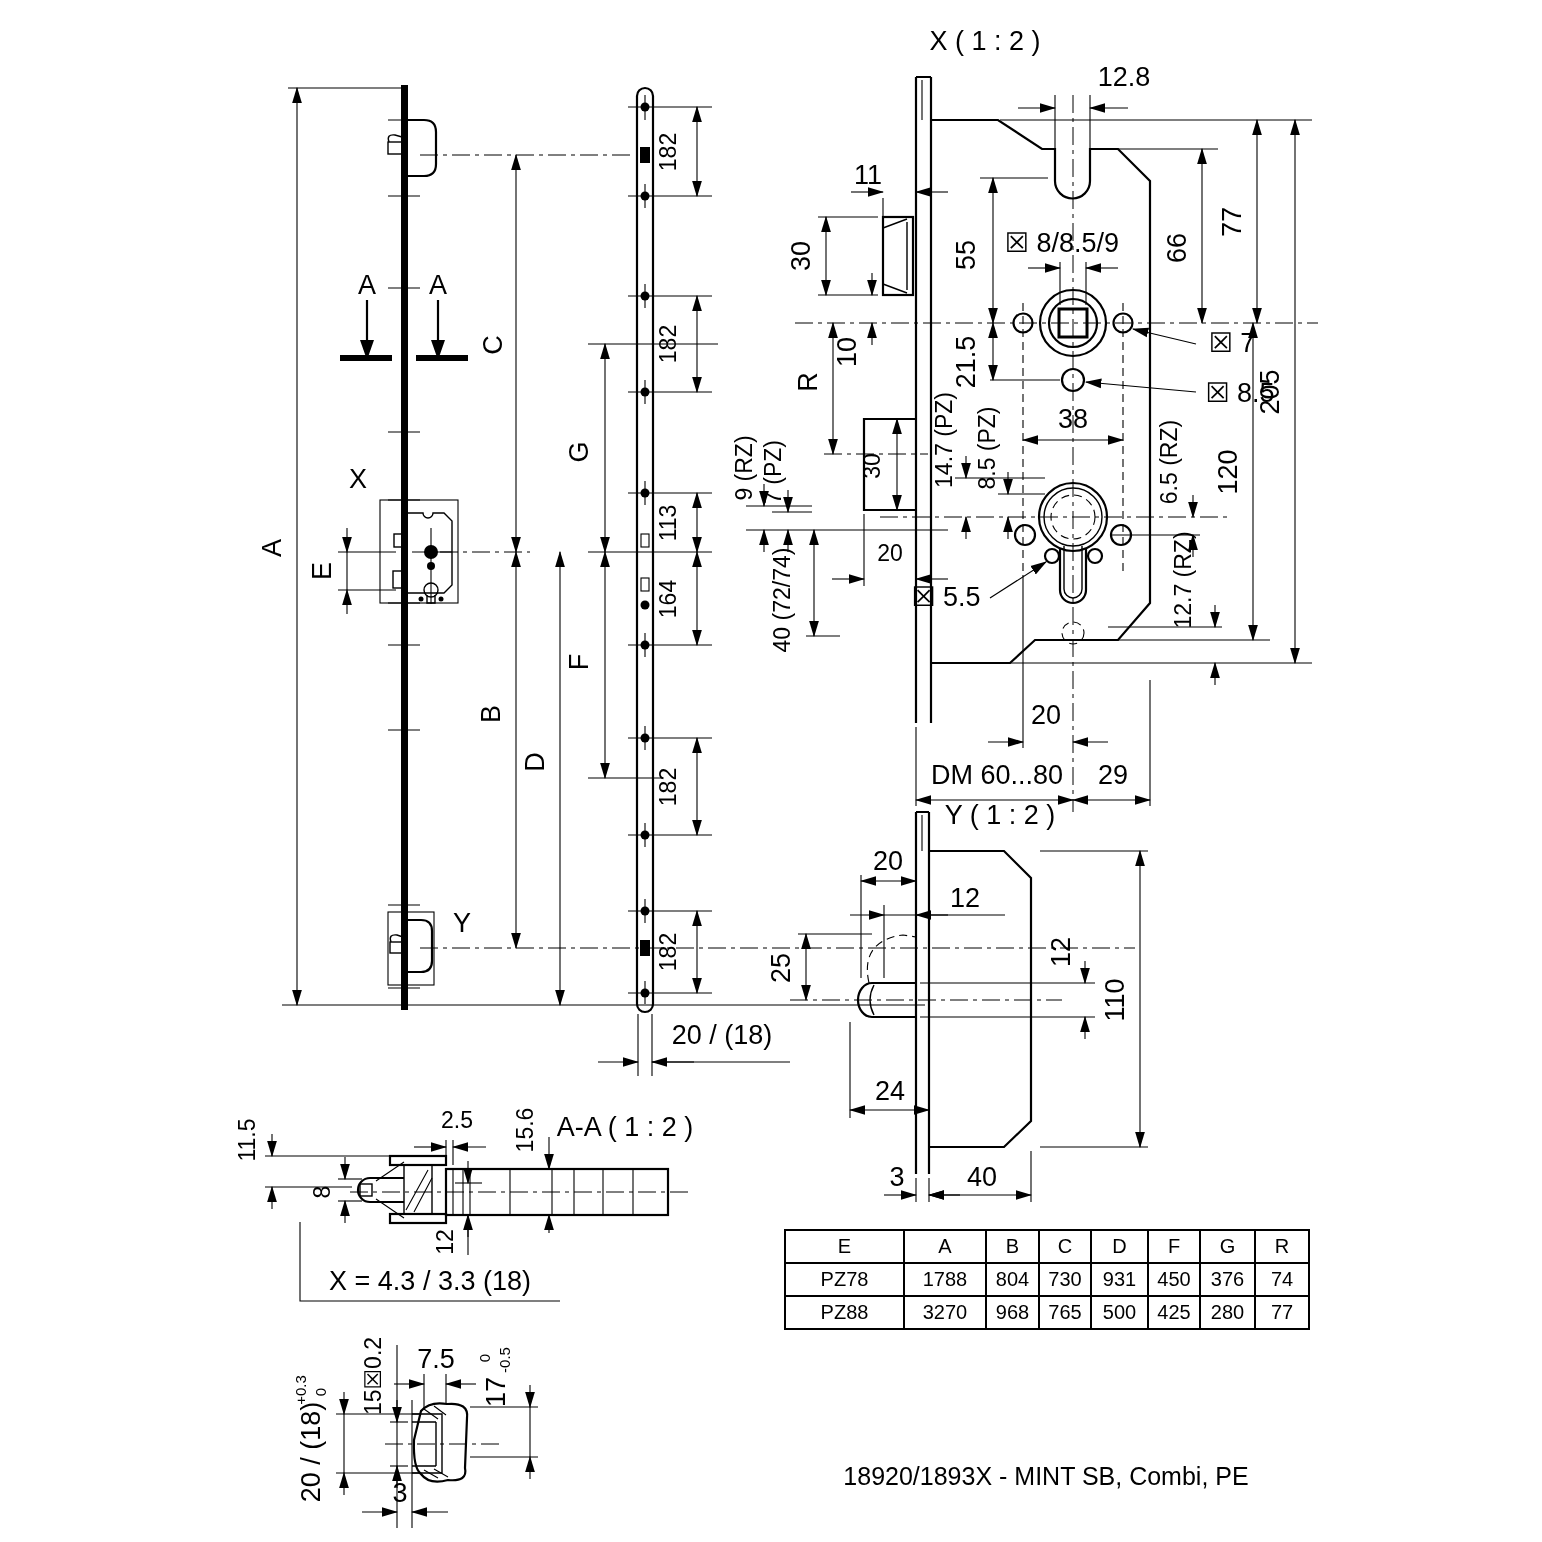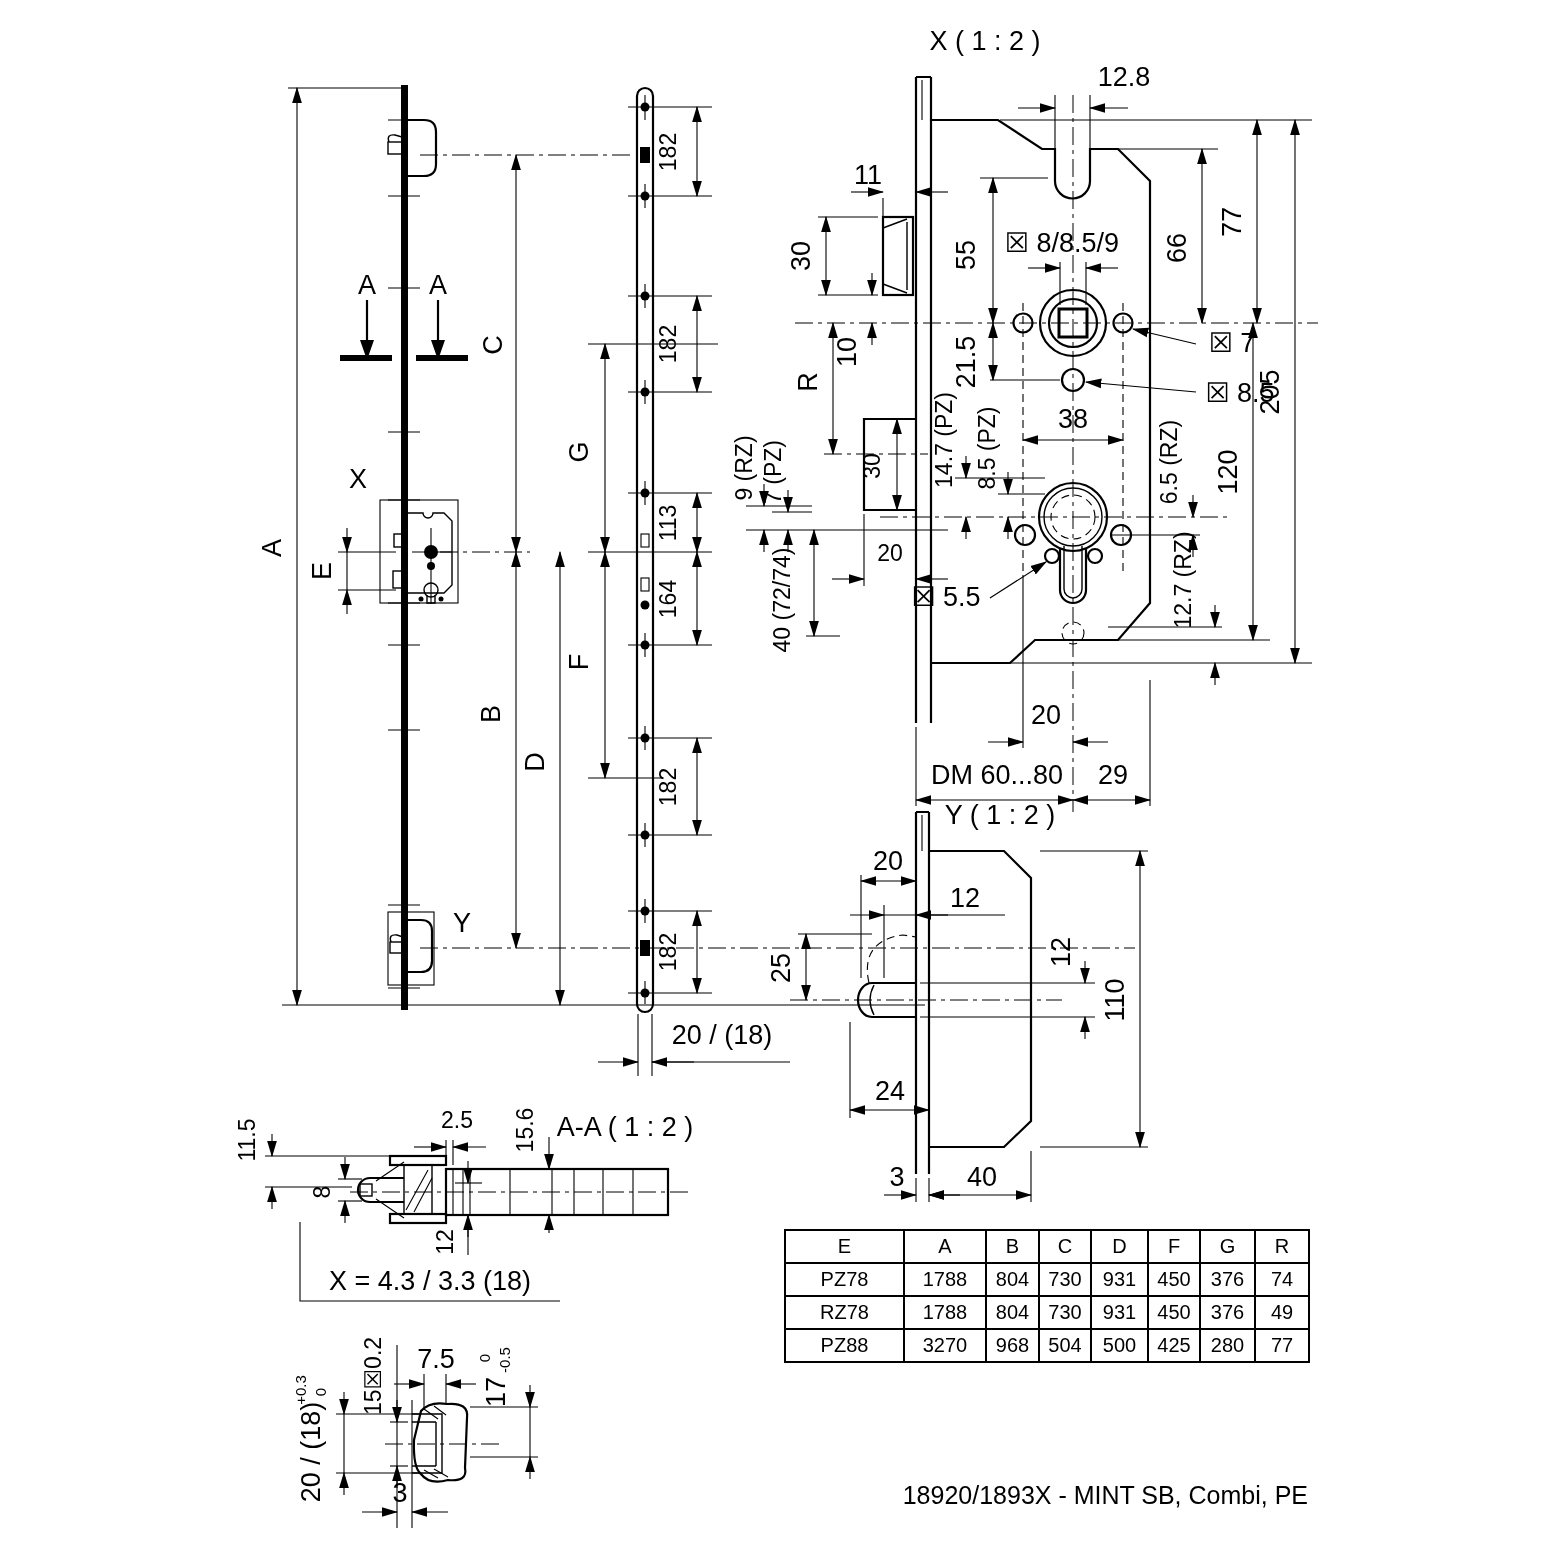--- a/index.html
+++ b/index.html
@@ -16,22 +16,22 @@
   .t13{fill:none;stroke:#000;stroke-width:1.4;}
   .cl{fill:none;stroke:#000;stroke-width:1;stroke-dasharray:18 5 4 5;}
   .hd{fill:none;stroke:#000;stroke-width:1.1;stroke-dasharray:8 5;}
   .da{marker-start:url(#ar);marker-end:url(#ar);}
   .de{marker-end:url(#ar);}
   .fill{fill:#000;stroke:none;}
   
   #spec-table{position:absolute;left:784px;top:1229px;border-collapse:collapse;table-layout:fixed;}
   #spec-table td,#spec-table th{border:2px solid #000;font-weight:normal;text-align:center;
     font-size:20px;color:#000;padding:0;height:31px;overflow:hidden;}
-  #caption{position:absolute;left:784px;top:1462px;width:524px;text-align:right;
-    font-size:25px;color:#000;margin-top:19px;}
+  #caption{position:absolute;left:784px;top:1462px;width:524px;text-align:center;
+    font-size:25px;color:#000;}
 </style>
 </head>
 <body>
 
 <div id="stage">
 <svg width="1542" height="1542" viewBox="0 0 1542 1542">
   <defs>
     <marker id="ar" viewBox="0 0 14 10" refX="13" refY="5" markerWidth="15" markerHeight="11" orient="auto-start-reverse">
           <path d="M14 5 L0 0.8 L0 9.2 Z" fill="#000"></path>
         </marker>
@@ -456,34 +456,24 @@
     <td>PZ78</td>
     <td>1788</td>
     <td>804</td>
     <td>730</td>
     <td>931</td>
     <td>450</td>
     <td>376</td>
     <td>74</td>
   </tr>
   <tr>
-    <td>RZ78</td>
-    <td>1788</td>
-    <td>804</td>
-    <td>730</td>
-    <td>931</td>
-    <td>450</td>
-    <td>376</td>
-    <td>49</td>
-  </tr>
-  <tr>
     <td>PZ88</td>
     <td>3270</td>
     <td>968</td>
-    <td>504</td>
+    <td>765</td>
     <td>500</td>
     <td>425</td>
     <td>280</td>
     <td>77</td>
   </tr>
 </tbody>
     </table>
 <div id="caption">18920/1893X - MINT SB, Combi, PE</div>
 </div>
 

